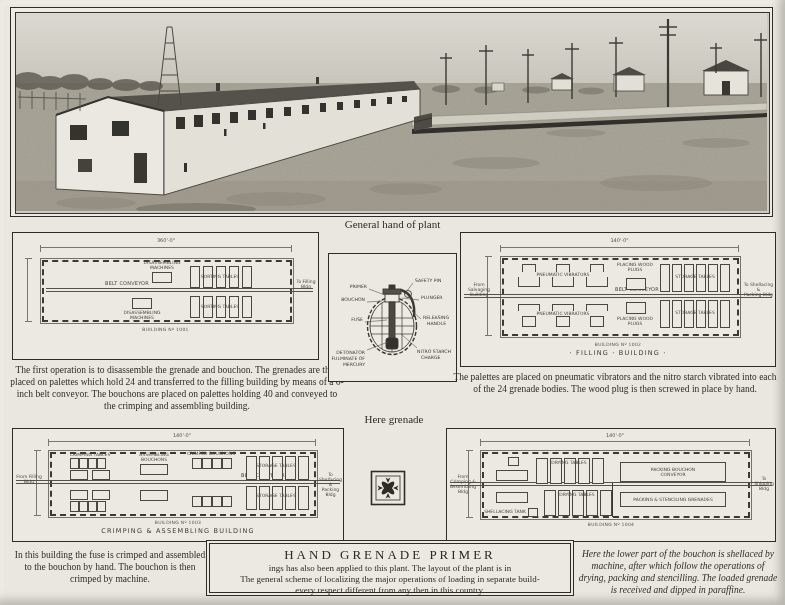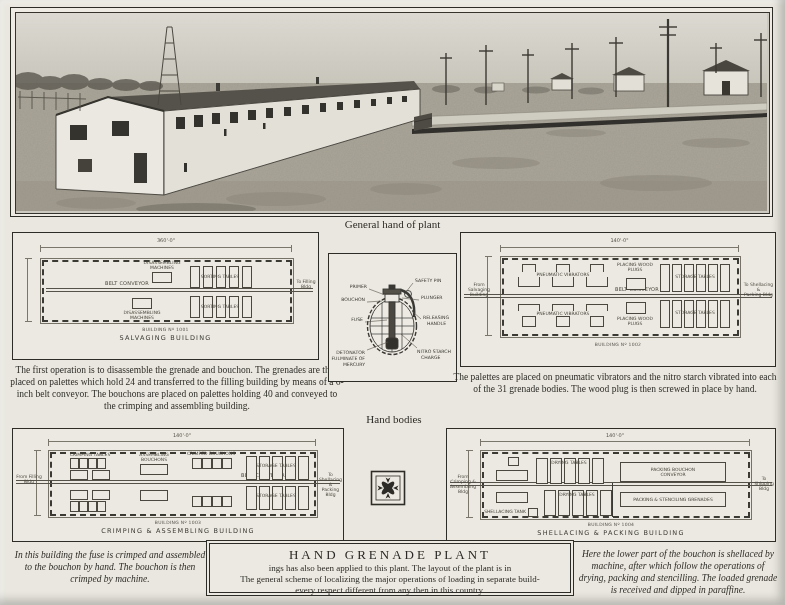--- a/index.html
+++ b/index.html
@@ -206,21 +206,20 @@
         <span>MACHINES</span>
       </div>
       <div class="vrect" style="left:176px;top:62px;"></div>
       <div class="vrect" style="left:189px;top:62px;"></div>
       <div class="vrect" style="left:202px;top:62px;"></div>
       <div class="vrect" style="left:215px;top:62px;"></div>
       <div class="vrect" style="left:228px;top:62px;"></div>
       <div class="plab4" style="left:176px;top:70px;width:60px;">SORTING TABLES</div>
       <div class="plab4" style="left:280px;top:45px;width:24px;">To Filling Bldg</div>
       <div class="plan-cap1" style="top:93px;">BUILDING Nº 1001</div>
-      <div class="plan-cap2" style="top:100px;">SALVAGING BUILDING</div>
     </div>
   </div>
 
   <div class="caption" style="left:10px;top:364px;width:334px;">The first operation is to disassemble the grenade and bouchon.  The grenades are then placed on palettes which hold 24 and transferred to the filling building by means of a 6-inch belt conveyor.  The bouchons are placed on palettes holding 40 and conveyed to the crimping and assembling building.</div>
 
   <div class="frame" style="left:328px;top:253px;width:127px;height:127px;">
     <svg width="125" height="125" viewBox="0 0 125 125" style="font-family:'DejaVu Sans',sans-serif;">
       <g stroke="#3a3834" fill="none" stroke-width="0.9">
         <ellipse cx="63" cy="72" rx="22" ry="26" fill="#eceae2"></ellipse>
         <ellipse cx="63" cy="72" rx="24.5" ry="28.5" stroke-dasharray="4 2" stroke-width="1.4"></ellipse>
@@ -316,26 +315,27 @@
       </div>
 
       <div class="vrect" style="left:198px;top:66px;height:26px;"></div>
       <div class="vrect" style="left:210px;top:66px;height:26px;"></div>
       <div class="vrect" style="left:222px;top:66px;height:26px;"></div>
       <div class="vrect" style="left:234px;top:66px;height:26px;"></div>
       <div class="vrect" style="left:246px;top:66px;height:26px;"></div>
       <div class="vrect" style="left:258px;top:66px;height:26px;"></div>
       <div class="plab4" style="left:198px;top:76px;width:70px;">STORAGE TABLES</div>
       <div class="plan-cap1" style="top:108px;">BUILDING Nº 1002</div>
-    </div>
-  </div>
-
-  <div class="caption" style="left:452px;top:371px;width:326px;">The palettes are placed on pneumatic vibrators and the nitro starch vibrated into each of the 31 grenade bodies.  The wood plug is then screwed in place by hand.</div>
-
-  <div class="small-cap" style="left:342px;top:413px;width:104px;">Hand bodies</div>
+      <div class="plan-cap2" style="top:115px;">· FILLING · BUILDING ·</div>
+    </div>
+  </div>
+
+  <div class="caption" style="left:452px;top:371px;width:326px;">The palettes are placed on pneumatic vibrators and the nitro starch vibrated into each of the 24 grenade bodies.  The wood plug is then screwed in place by hand.</div>
+
+  <div class="small-cap" style="left:342px;top:413px;width:104px;">Here grenade</div>
 
   <div class="frame" style="left:12px;top:428px;width:330px;height:112px;">
     <div class="plan">
       <div class="dimlab" style="left:34px;top:2px;width:268px;">140'-0"</div>
       <div class="hdim" style="left:34px;top:11px;width:268px;"></div>
       <div class="vdim" style="left:22px;top:20px;height:66px;"></div>
       <div class="bldg" style="left:34px;top:20px;width:268px;height:66px;">
         <div class="bldg-in"></div>
       </div>
       <div class="conveyor" style="left:2px;right:2px;top:50px;"></div>
@@ -443,29 +443,28 @@
       <div class="vrect" style="left:96px;top:60px;width:10px;height:24px;"></div>
       <div class="vrect" style="left:110px;top:60px;width:10px;height:24px;"></div>
       <div class="vrect" style="left:124px;top:60px;width:10px;height:24px;"></div>
       <div class="vrect" style="left:138px;top:60px;width:10px;height:24px;"></div>
       <div class="vrect" style="left:152px;top:60px;width:10px;height:24px;"></div>
       <div class="plab4" style="left:94px;top:62px;width:70px;">DRYING TABLES</div>
       <div class="boxed-machine" style="left:172px;top:62px;width:104px;height:13px;">
         <span>PACKING &amp; STENCILING GRENADES</span>
       </div>
       <div class="plan-cap1" style="top:92px;">BUILDING Nº 1004</div>
-      <div class="plan-cap2" style="top:99px;">SHELLACING &amp; PACKING BUILDING</div>
-    </div>
-  </div>
-
-  <div class="caption" style="left:12px;top:549px;width:196px;font-style:italic;">In this building the fuse is crimped and assembled to the bouchon by hand.  The bouchon is then crimped by machine.</div>
+    </div>
+  </div>
+
+  <div class="caption" style="left:12px;top:549px;width:196px;">In this building the fuse is crimped and assembled to the bouchon by hand.  The bouchon is then crimped by machine.</div>
 
   <div class="title-box" style="left:206px;top:540px;width:368px;height:56px;box-sizing:border-box;">
     <div class="title-box-in">
-      <div class="tb-title">HAND GRENADE PLANT</div>
+      <div class="tb-title">HAND GRENADE PRIMER</div>
       <span class="tb-line">ings has also been applied to this plant.  The layout of the plant is in</span>
       <span class="tb-line">The general scheme of localizing the major operations of loading in separate build-</span>
       <span class="tb-line">every respect different from any then in this country.</span>
     </div>
   </div>
 
   <div class="caption" style="left:578px;top:548px;width:200px;font-style:italic;">Here the lower part of the bouchon is shellaced by machine, after which follow the operations of drying, packing and stencilling.  The loaded grenade is received and dipped in paraffine.</div>
 
 </div>
 

